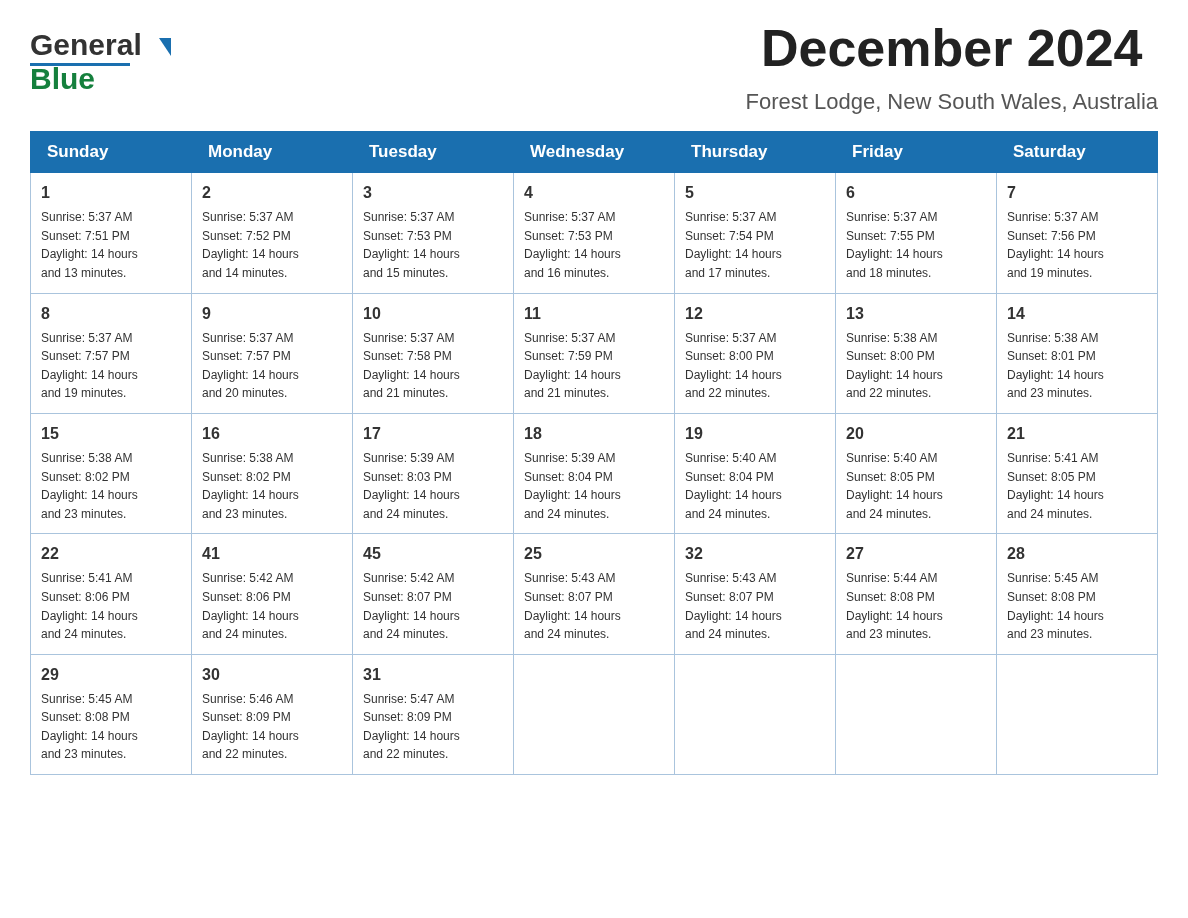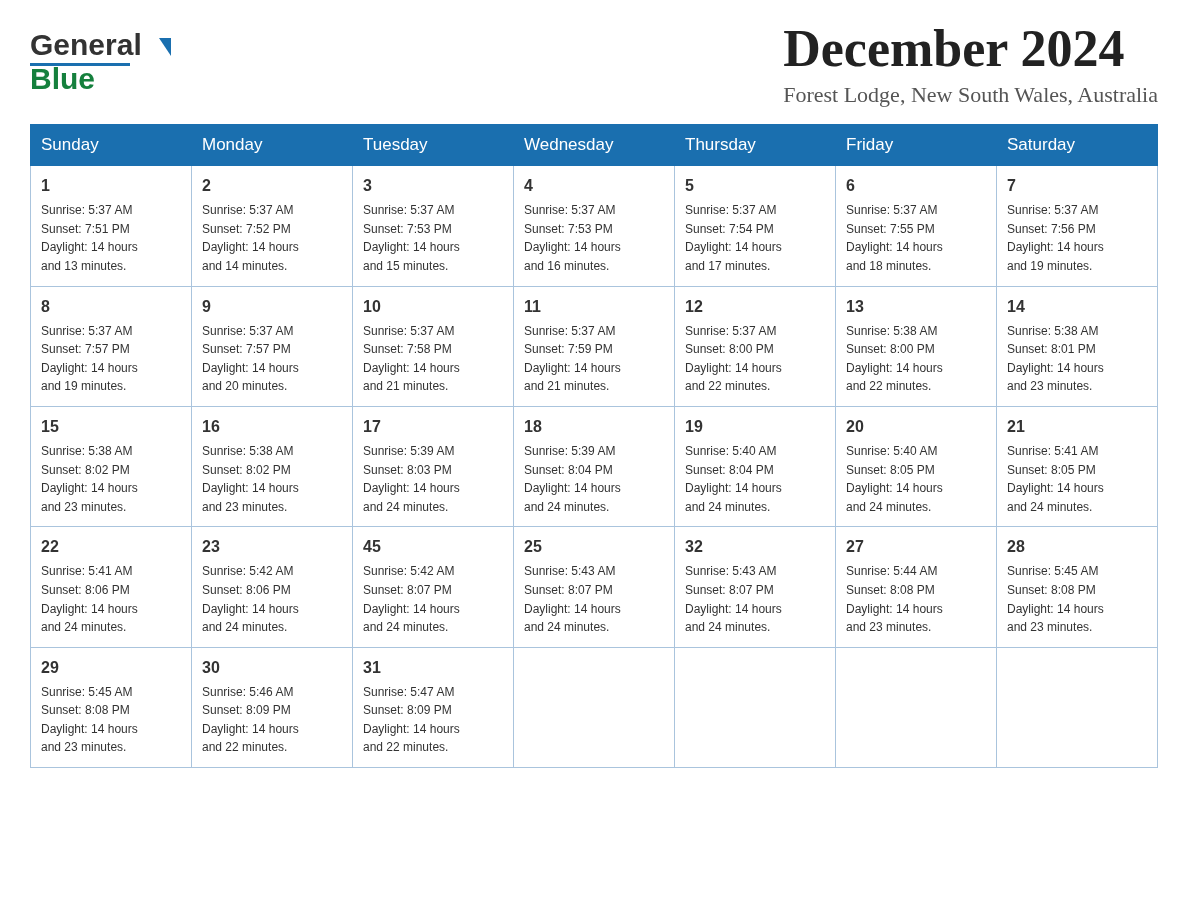--- a/index.html
+++ b/index.html
@@ -16,45 +16,44 @@
       align-items: flex-start;
       margin-bottom: 16px;
     }
     .logo {
       display: flex;
       flex-direction: column;
       align-items: flex-start;
       padding-top: 8px;
     }
     .title-area {
-      text-align: left;
-      font-family: Liberation Serif, serif;
+      text-align: center;
     }
     .month-title {
       font-size: 52px;
       font-weight: bold;
       color: #222;
       line-height: 1.1;
     }
     .location-title {
       font-size: 22px;
       color: #555;
-      margin-top: 5px;
+      margin-top: 12px;
     }
     .calendar-table {
       width: 100%;
       border-collapse: collapse;
       border: 1px solid #1a6faf;
     }
     .calendar-table th {
       background-color: #1a6faf;
       color: #fff;
       font-size: 17px;
-      font-weight: normal;
-      padding: 10px 10px;
+      font-weight: bold;
+      padding: 10px 16px;
       text-align: left;
       border: 1px solid #1a6faf;
     }
     .calendar-table td {
       vertical-align: top;
       padding: 8px 10px 10px 10px;
       border: 1px solid #aac4dd;
       width: 14.28%;
       min-height: 90px;
       font-size: 13.5px;
@@ -307,21 +306,21 @@
         <td>
         <span class="day-number">22</span>
         <div class="day-info">
           Sunrise: 5:41 AM<br>
           Sunset: 8:06 PM<br>
           Daylight: 14 hours<br>
           and 24 minutes.
         </div>
       </td>
         <td>
-        <span class="day-number">23</span>
+        <span class="day-number">41</span>
         <div class="day-info">
           Sunrise: 5:42 AM<br>
           Sunset: 8:06 PM<br>
           Daylight: 14 hours<br>
           and 24 minutes.
         </div>
       </td>
         <td>
         <span class="day-number">45</span>
         <div class="day-info">

